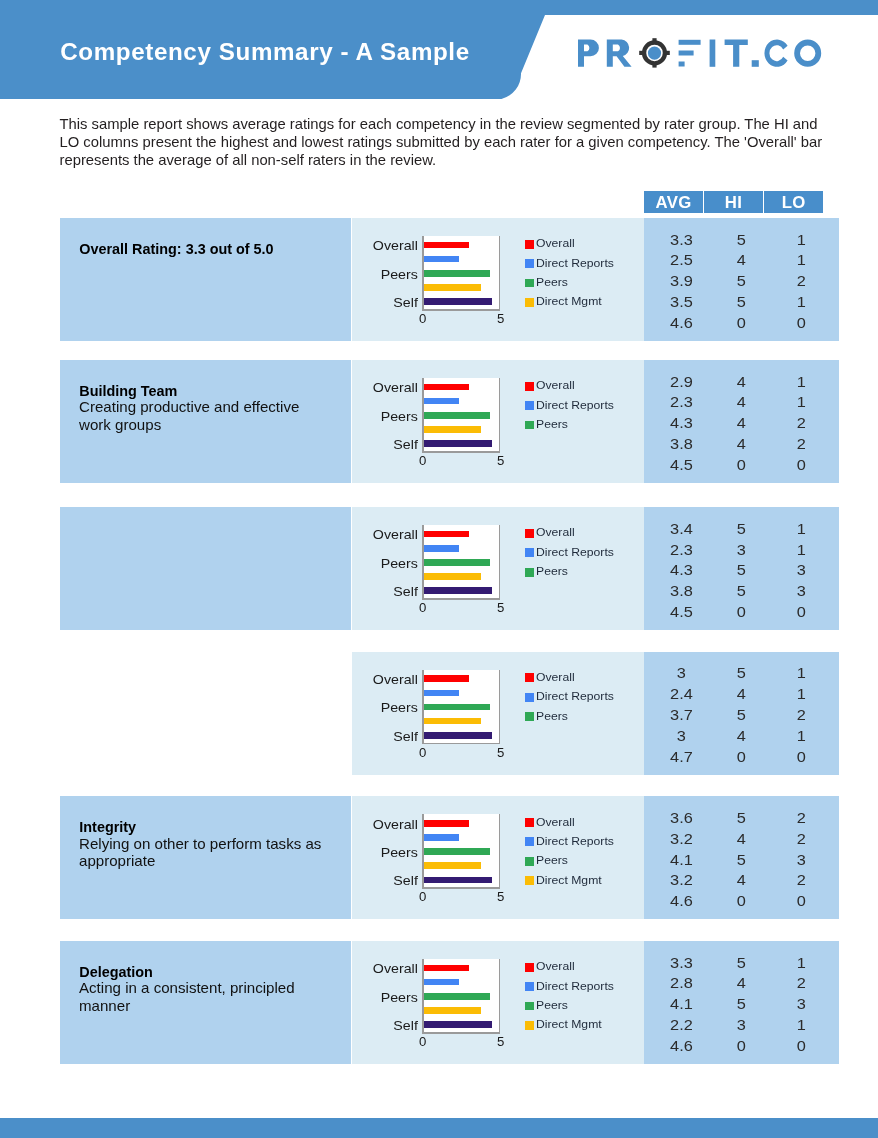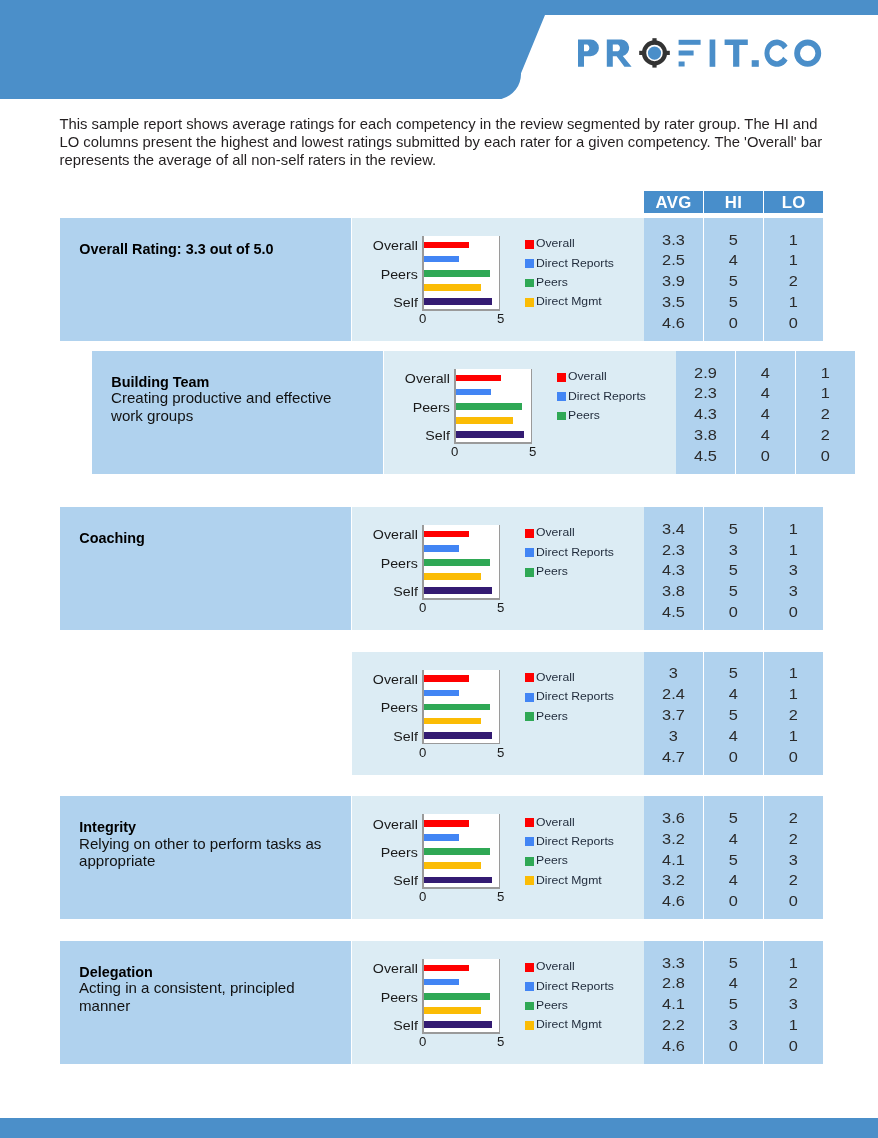--- a/index.html
+++ b/index.html
@@ -24,21 +24,21 @@
   .colhead span{display:block;transform:scaleX(1.03);}
 
   
   .row{position:absolute;left:60px;width:762px;height:122.9px;}
   .desc{position:absolute;left:0;top:0;width:291.4px;height:122.9px;background:#b0d2ee;}
   .desc-inner{position:absolute;left:19.3px;top:22.8px;width:268px;}
   .desc-title{font-size:14.4px;font-weight:bold;color:#000000;line-height:16.6px;white-space:nowrap;}
   .desc-body{font-size:14.6px;color:#111111;}
   .desc-line{line-height:17.5px;white-space:nowrap;transform:scaleX(1.034);transform-origin:0 50%;}
   .chartcell{position:absolute;left:292.2px;top:0;width:291.6px;height:122.9px;background:#dcecf4;}
-  .numcell{position:absolute;top:0;height:122.9px;background:#b0d2ee;color:#2b2b2b;font-size:14.2px;}
+  .numcell{position:absolute;top:0;height:122.9px;background:#b0d2ee;color:#2b2b2b;font-size:14.2px;padding-left:16px;}
   .numcell .n{position:absolute;left:0;width:100%;text-align:center;line-height:14.2px;
               transform:scaleX(1.15);transform-origin:50% 50%;}
 
   
   .chartbox{position:absolute;left:0;top:0;width:291.6px;height:122.9px;}
   .catlabel{position:absolute;font-size:12.6px;color:#1a1a1a;text-align:right;font-family:"Liberation Sans",sans-serif;line-height:12.6px;
             transform:scaleX(1.13);transform-origin:100% 50%;}
   .plot{position:absolute;background:#ffffff;}
   .plot .axisline{position:absolute;background:#9a9a9a;}
   .bar{position:absolute;}
@@ -54,20 +54,21 @@
 
 <div class="page">
 
   <div class="topbar"></div>
 
   <div class="headerwrap">
     <svg width="878" height="84" viewBox="0 0 878 84">
       <path d="M0 0 H545 L521.0 58.2 A26 26 0 0 1 501.5 84 H0 Z" fill="#4b8fc9"></path>
     </svg>
   </div>
+  <div class="header-title">Competency Summary - A Sample</div>
 
   <div class="logo">
     <svg width="250" height="30" viewBox="-1 -1.5 250 30">
         <g>
           <path d="M0 0 H12.5 A8.4 8.4 0 0 1 12.5 16.8 H6.0 V27.3 H0 Z M6.0 5.0 H9.4 A3.9 3.9 0 0 1 9.4 11.8 H6.0 Z" fill="#4a8ec9" fill-rule="evenodd"></path>
         </g>
         <g>
           <path d="M28.8 0 H43.6 A8.4 8.4 0 0 1 44.8 16.5 L53.6 27.3 H46.4 L38.6 16.8 H34.8 V27.3 H28.8 Z M34.8 5.0 H40.0 A3.9 3.9 0 0 1 40.0 11.8 H34.8 Z" fill="#4a8ec9" fill-rule="evenodd"></path>
         </g>
         <g>
@@ -164,21 +165,21 @@
           <div class="n" style="top: 97.9px;">0</div>
         </div>
         <div class="numcell" style="left: 704px; width: 58.8px;">
           <div class="n" style="top: 14.5px;">1</div>
           <div class="n" style="top: 35.35px;">1</div>
           <div class="n" style="top: 56.2px;">2</div>
           <div class="n" style="top: 77.05px;">1</div>
           <div class="n" style="top: 97.9px;">0</div>
         </div>
       </div>
-      <div class="row" style="top: 351px; margin-left: 32px;">
+      <div class="row" style="top: 360px;">
         <div class="desc">
           <div class="desc-inner">
             <div class="desc-title">Building Team</div>
             <div class="desc-body">
               <div class="desc-line">Creating productive and effective</div>
               <div class="desc-line">work groups</div>
             </div>
           </div>
         </div>
         <div class="chartcell">
@@ -224,21 +225,20 @@
           <div class="n" style="top: 14.5px;">1</div>
           <div class="n" style="top: 35.35px;">1</div>
           <div class="n" style="top: 56.2px;">2</div>
           <div class="n" style="top: 77.05px;">2</div>
           <div class="n" style="top: 97.9px;">0</div>
         </div>
       </div>
       <div class="row" style="top: 507.2px;">
         <div class="desc">
           <div class="desc-inner">
-            <div class="desc-title">Coaching</div>
           </div>
         </div>
         <div class="chartcell">
           <div class="chartbox">
             <div class="plot" style="left: 70px; top: 18px; width: 78.2px; height: 74.6px;">
               <div class="axisline" style="left: 0px; top: 0px; width: 1.6px; height: 100%;"></div>
               <div class="axisline" style="right: 0px; top: 0px; width: 1.6px; height: 100%;"></div>
               <div class="axisline" style="left: 0px; bottom: 0px; height: 1.6px; width: 100%;"></div>
               <div class="bar" style="left: 1.6px; top: 5.7px; width: 45.1696px; height: 6.6px; background: rgb(255, 0, 0);"></div>
               <div class="bar" style="left: 1.6px; top: 19.82px; width: 34.9454px; height: 6.6px; background: rgb(66, 133, 244);"></div>

